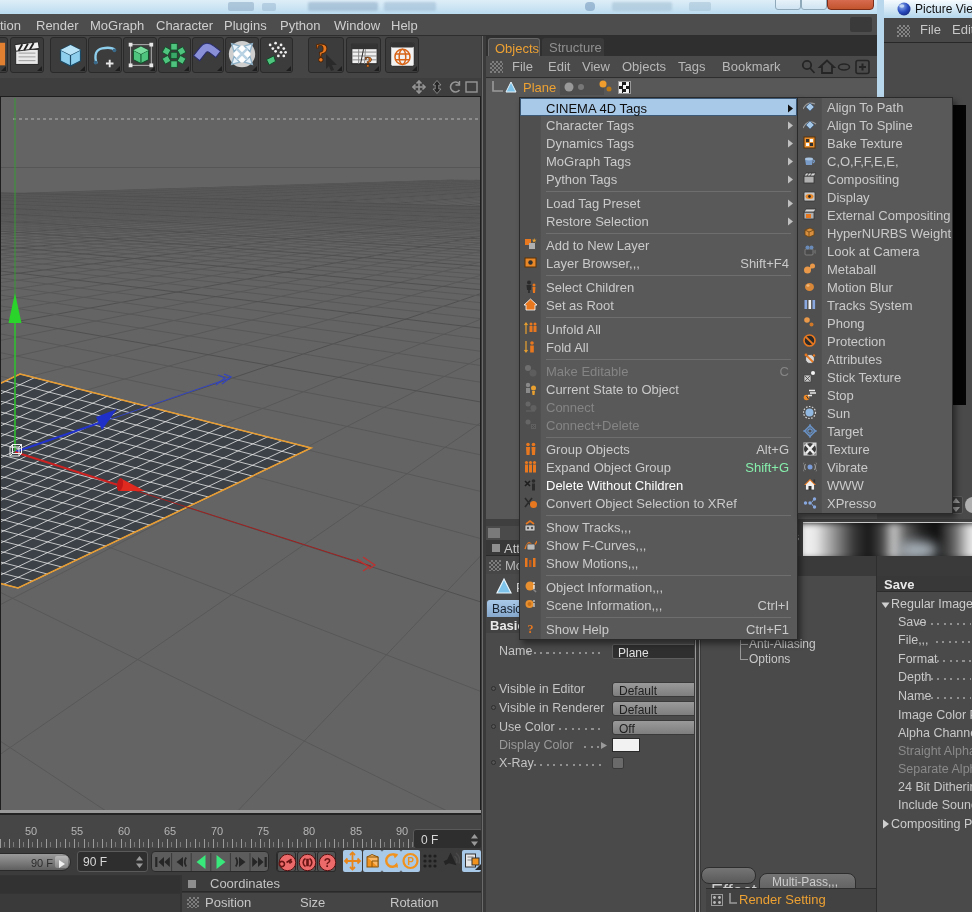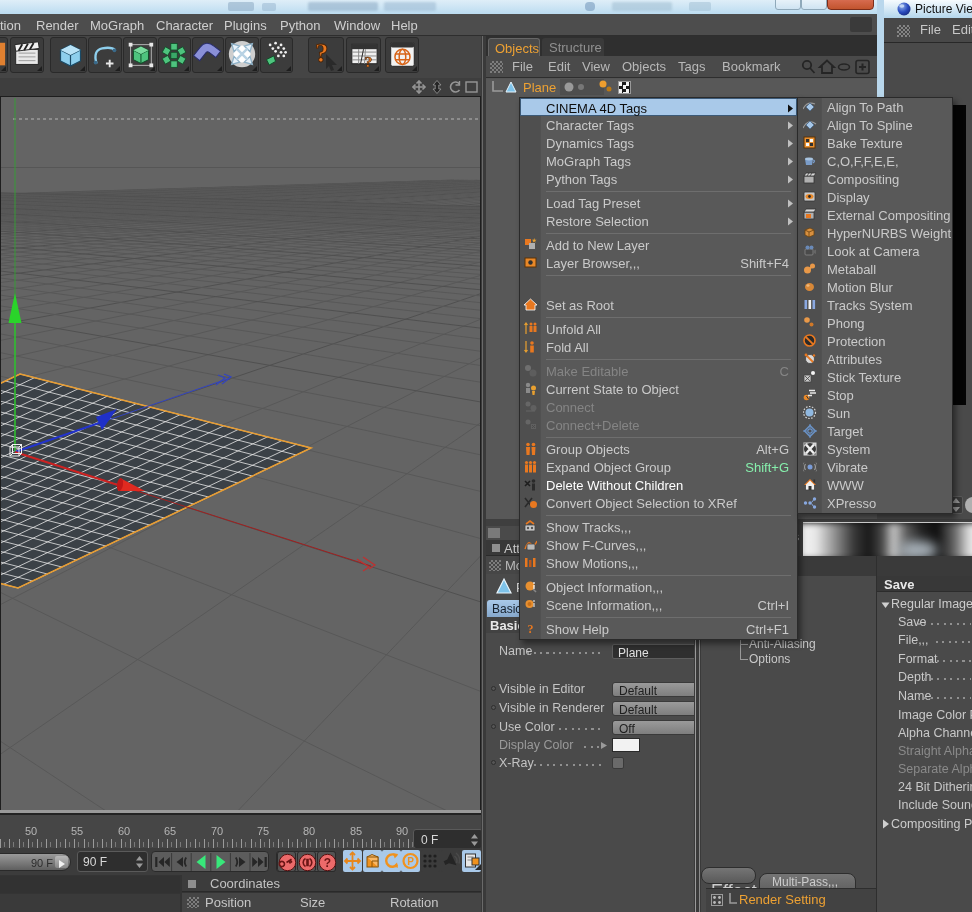--- a/index.html
+++ b/index.html
@@ -817,20 +817,29 @@
     </div>
 <div class="abs" style="left:0px;top:156px;width:277px;height:18px">
       <span class="abs" style="left:26px;top:2px;font-size:13px;color:#cacaca">Layer Browser,,,</span>
       <svg class="abs" style="left:4px;top:2px;opacity:1" width="13" height="13">
         <rect x="1" y="2" width="11" height="9" fill="#e88828" stroke="#5a3208" stroke-width="1"></rect>
         <circle cx="6.5" cy="6.5" r="2.2" fill="#303030"></circle>
       </svg>
       <span class="abs" style="right:8px;top:2px;font-size:13px;color:#cacaca">Shift+F4</span>
     </div>
 <div class="abs" style="left:26px;top:177px;width:245px;height:1px;background:#3e3e3e;border-bottom:1px solid #6e6e6e"></div>
+<div class="abs" style="left:0px;top:180px;width:277px;height:18px">
+      <span class="abs" style="left:26px;top:2px;font-size:13px;color:#cacaca">Select Children</span>
+      <svg class="abs" style="left:4px;top:2px;opacity:1" width="13" height="13">
+        <circle cx="5" cy="2.5" r="2" fill="#2a2a2a"></circle>
+        <path d="M2.5 5 L7.5 5 L7 10 L5.8 10 L5.8 13 L4.2 13 L4.2 10 L3 10 Z" fill="#2a2a2a"></path>
+        <circle cx="10" cy="5" r="1.5" fill="#e87820"></circle>
+        <path d="M8.5 7 L11.5 7 L11 13 L9 13 Z" fill="#e87820"></path>
+      </svg>
+    </div>
 <div class="abs" style="left:0px;top:198px;width:277px;height:18px">
       <span class="abs" style="left:26px;top:2px;font-size:13px;color:#cacaca">Set as Root</span>
       <svg class="abs" style="left:4px;top:2px;opacity:1" width="13" height="13">
         <path d="M6.5 1 L13 7 L11 7 L11 12 L2 12 L2 7 L0 7 Z" fill="#e87820" stroke="#ffffff" stroke-width="0.8"></path>
       </svg>
     </div>
 <div class="abs" style="left:26px;top:219px;width:245px;height:1px;background:#3e3e3e;border-bottom:1px solid #6e6e6e"></div>
 <div class="abs" style="left:0px;top:222px;width:277px;height:18px">
       <span class="abs" style="left:26px;top:2px;font-size:13px;color:#cacaca">Unfold All</span>
       <svg class="abs" style="left:4px;top:2px;opacity:1" width="13" height="13">
@@ -1138,21 +1147,21 @@
       </svg>
       <span class="abs" style="left:29px;top:2px;font-size:13px;color:#cacaca">Target</span>
     </div>
 <div class="abs" style="left:0;top:342px;width:154px;height:18px">
       <svg class="abs" style="left:5px;top:2px" width="14" height="14">
         <rect x="0.5" y="0.5" width="13" height="13" fill="#d8d8d8"></rect>
         <circle cx="7" cy="7" r="6" fill="#3a3a3a"></circle>
         <path d="M3 2.5 L11 11.5 M11 2.5 L3 11.5" stroke="#f0f0f0" stroke-width="2.4"></path>
         <path d="M0.5 0.5 L4 0.5 L0.5 4 Z M13.5 13.5 L10 13.5 L13.5 10 Z" fill="#888"></path>
       </svg>
-      <span class="abs" style="left:29px;top:2px;font-size:13px;color:#cacaca">System</span>
+      <span class="abs" style="left:29px;top:2px;font-size:13px;color:#cacaca">Texture</span>
     </div>
 <div class="abs" style="left:0;top:360px;width:154px;height:18px">
       <svg class="abs" style="left:5px;top:2px" width="14" height="14">
         <circle cx="7" cy="7" r="2.5" fill="#7a9cd8"></circle>
         <path d="M2.5 4 A5.5 5.5 0 0 0 2.5 10 M11.5 4 A5.5 5.5 0 0 1 11.5 10" stroke="#9a9a9a" stroke-width="1.2" fill="none"></path>
         <path d="M1 2.5 A8 8 0 0 0 1 11.5 M13 2.5 A8 8 0 0 1 13 11.5" stroke="#7a7a7a" stroke-width="1" fill="none"></path>
       </svg>
       <span class="abs" style="left:29px;top:2px;font-size:13px;color:#cacaca">Vibrate</span>
     </div>
 <div class="abs" style="left:0;top:378px;width:154px;height:18px">

